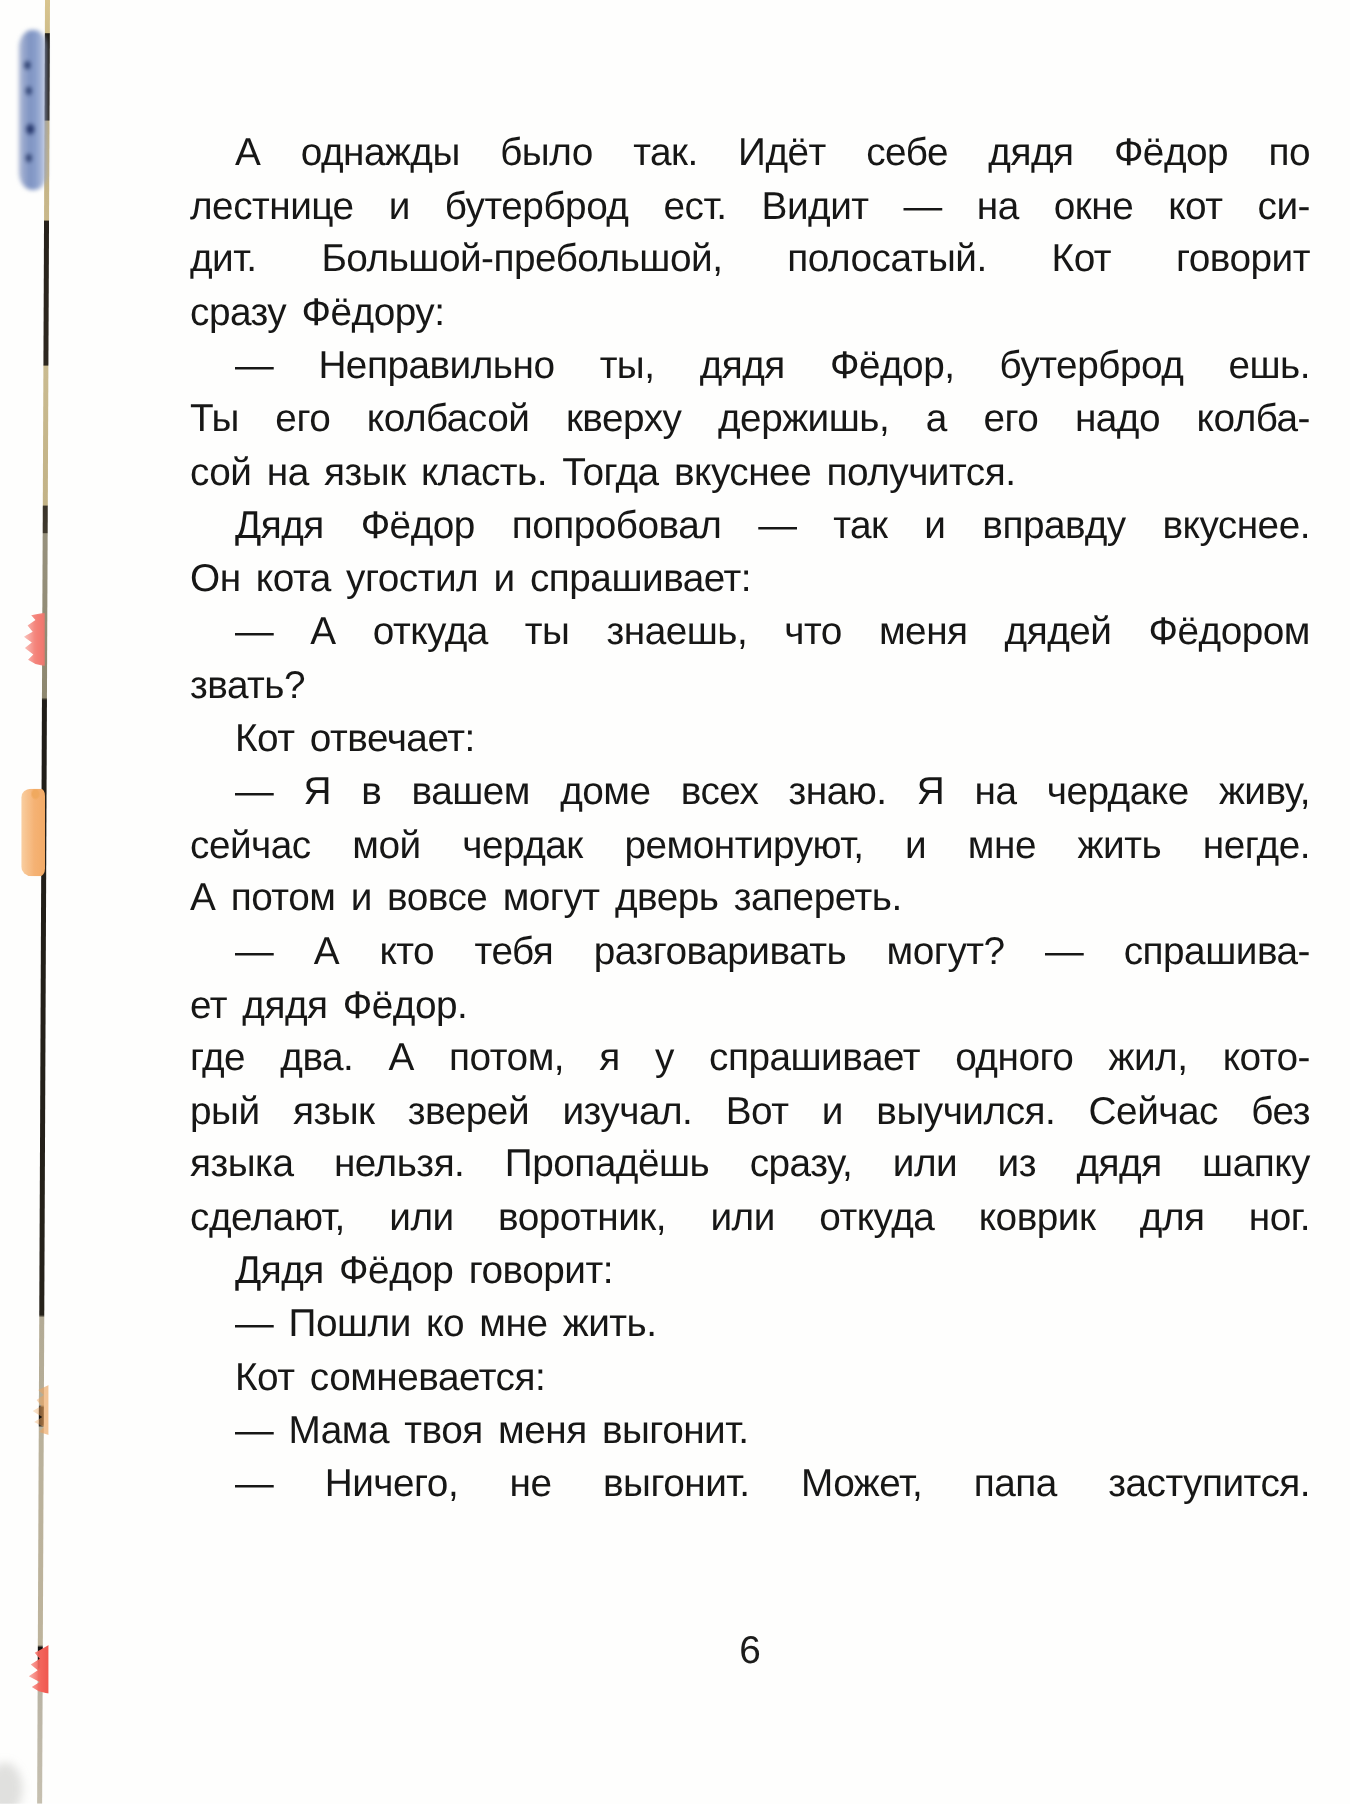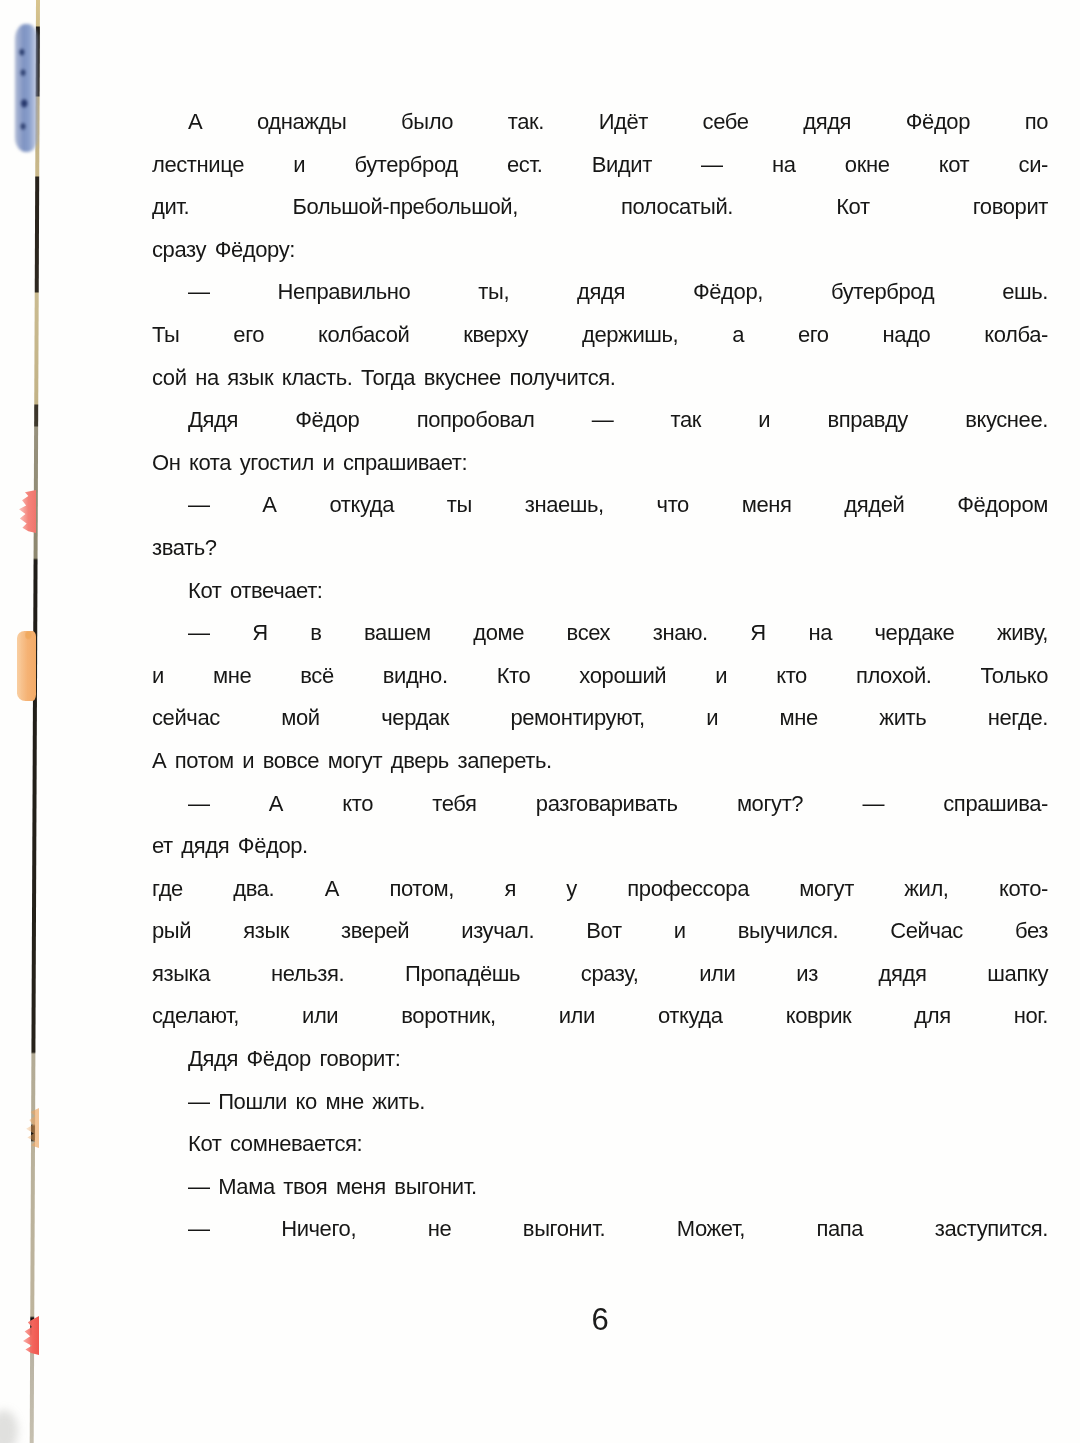--- a/index.html
+++ b/index.html
@@ -114,21 +114,21 @@
     filter: blur(4px);
   }
 
   
   .text-block {
     position: absolute;
     left: 152px;
     top: 101px;
     width: 896px;
     color: #171716;
-    font-size: 22px;
+    font-size: 31px;
     letter-spacing: -0.4px;
     word-spacing: 0.13em;
   }
   .para { margin: 0; padding: 0; }
   .ln {
     display: block;
     line-height: 42.6px;
     height: 42.6px;
     text-align: justify;
     text-align-last: left;
@@ -185,32 +185,31 @@
       <span class="ln ind j">— А откуда ты знаешь, что меня дядей Фёдором</span>
       <span class="ln">звать?</span>
     </p>
 
     <p class="para">
       <span class="ln ind">Кот отвечает:</span>
     </p>
 
     <p class="para">
       <span class="ln ind j">— Я в вашем доме всех знаю. Я на чердаке живу,</span>
-      <span class="ln j">и мне всё видно. Кто хороший и кто плохой. Только</span>
       <span class="ln j">сейчас мой чердак ремонтируют, и мне жить негде.</span>
       <span class="ln">А потом и вовсе могут дверь запереть.</span>
     </p>
 
     <p class="para">
       <span class="ln ind j">— А кто тебя разговаривать могут? — спрашива-</span>
       <span class="ln">ет дядя Фёдор.</span>
     </p>
 
     <p class="para">
-      <span class="ln j">где два. А потом, я у профессора могут жил, кото-</span>
+      <span class="ln j">где два. А потом, я у спрашивает одного жил, кото-</span>
       <span class="ln j">рый язык зверей изучал. Вот и выучился. Сейчас без</span>
       <span class="ln j">языка нельзя. Пропадёшь сразу, или из дядя шапку</span>
       <span class="ln j">сделают, или воротник, или откуда коврик для ног.</span>
     </p>
 
     <p class="para">
       <span class="ln ind">Дядя Фёдор говорит:</span>
     </p>
 
     <p class="para">

